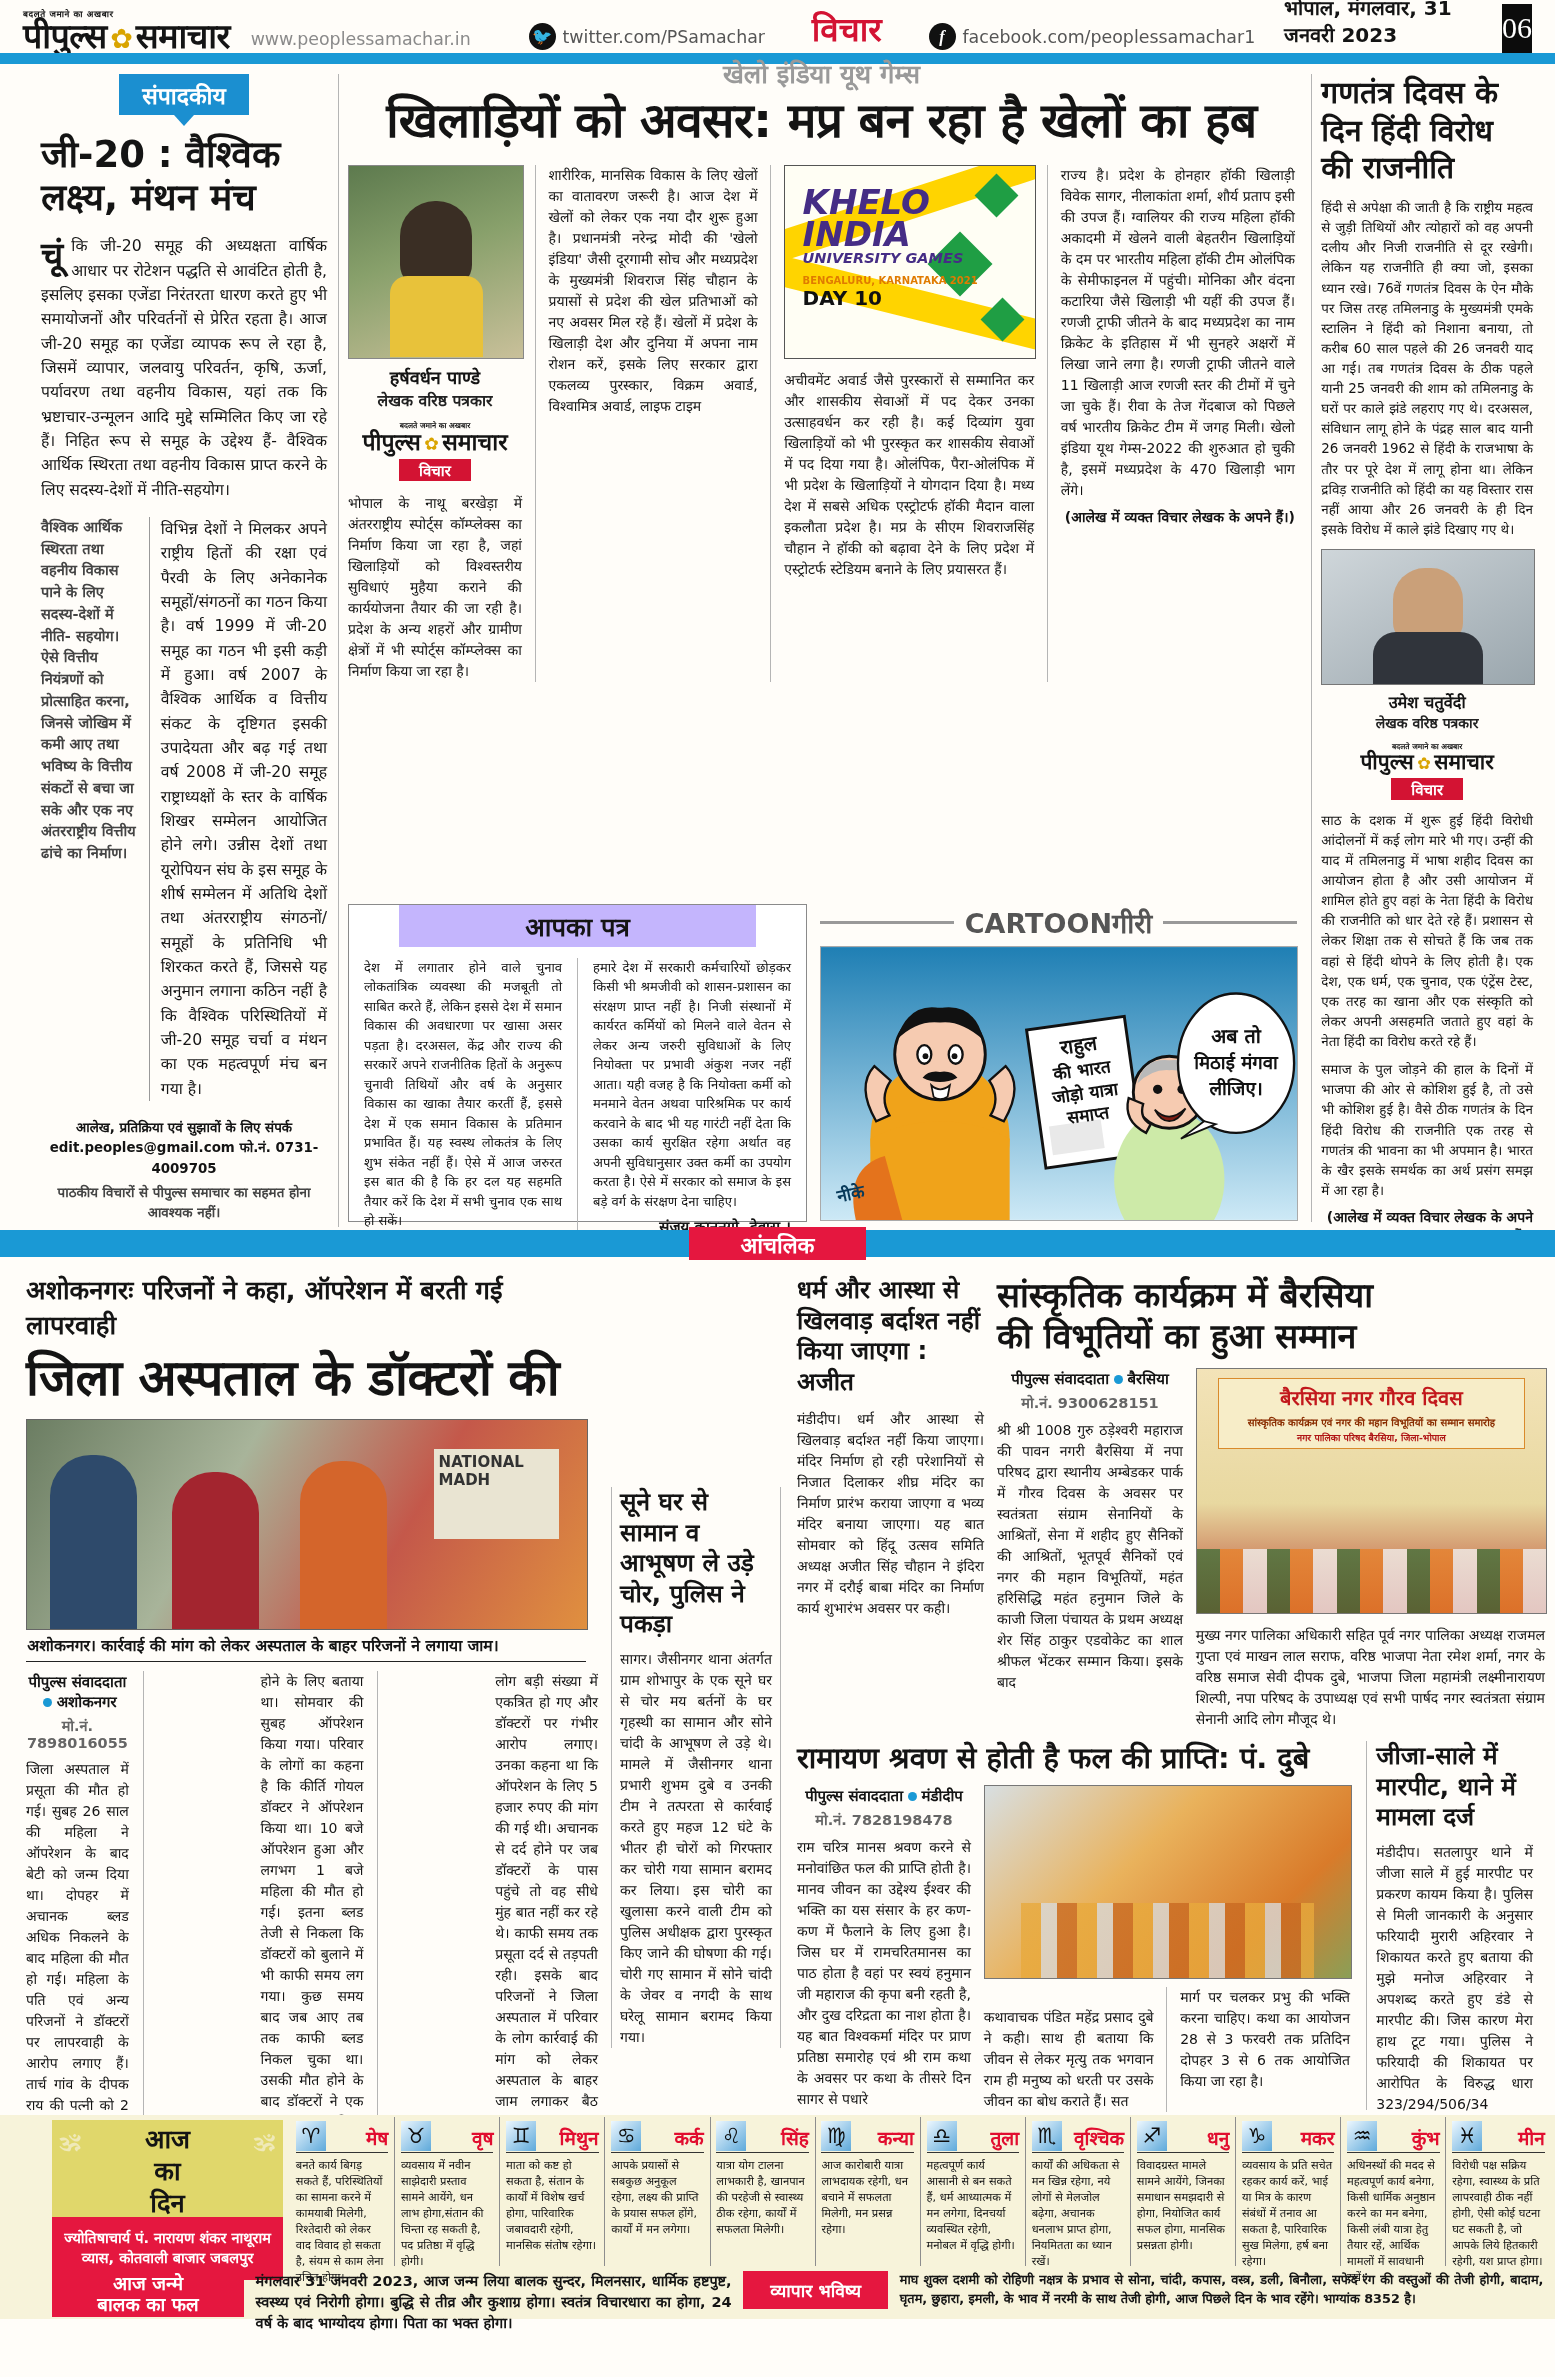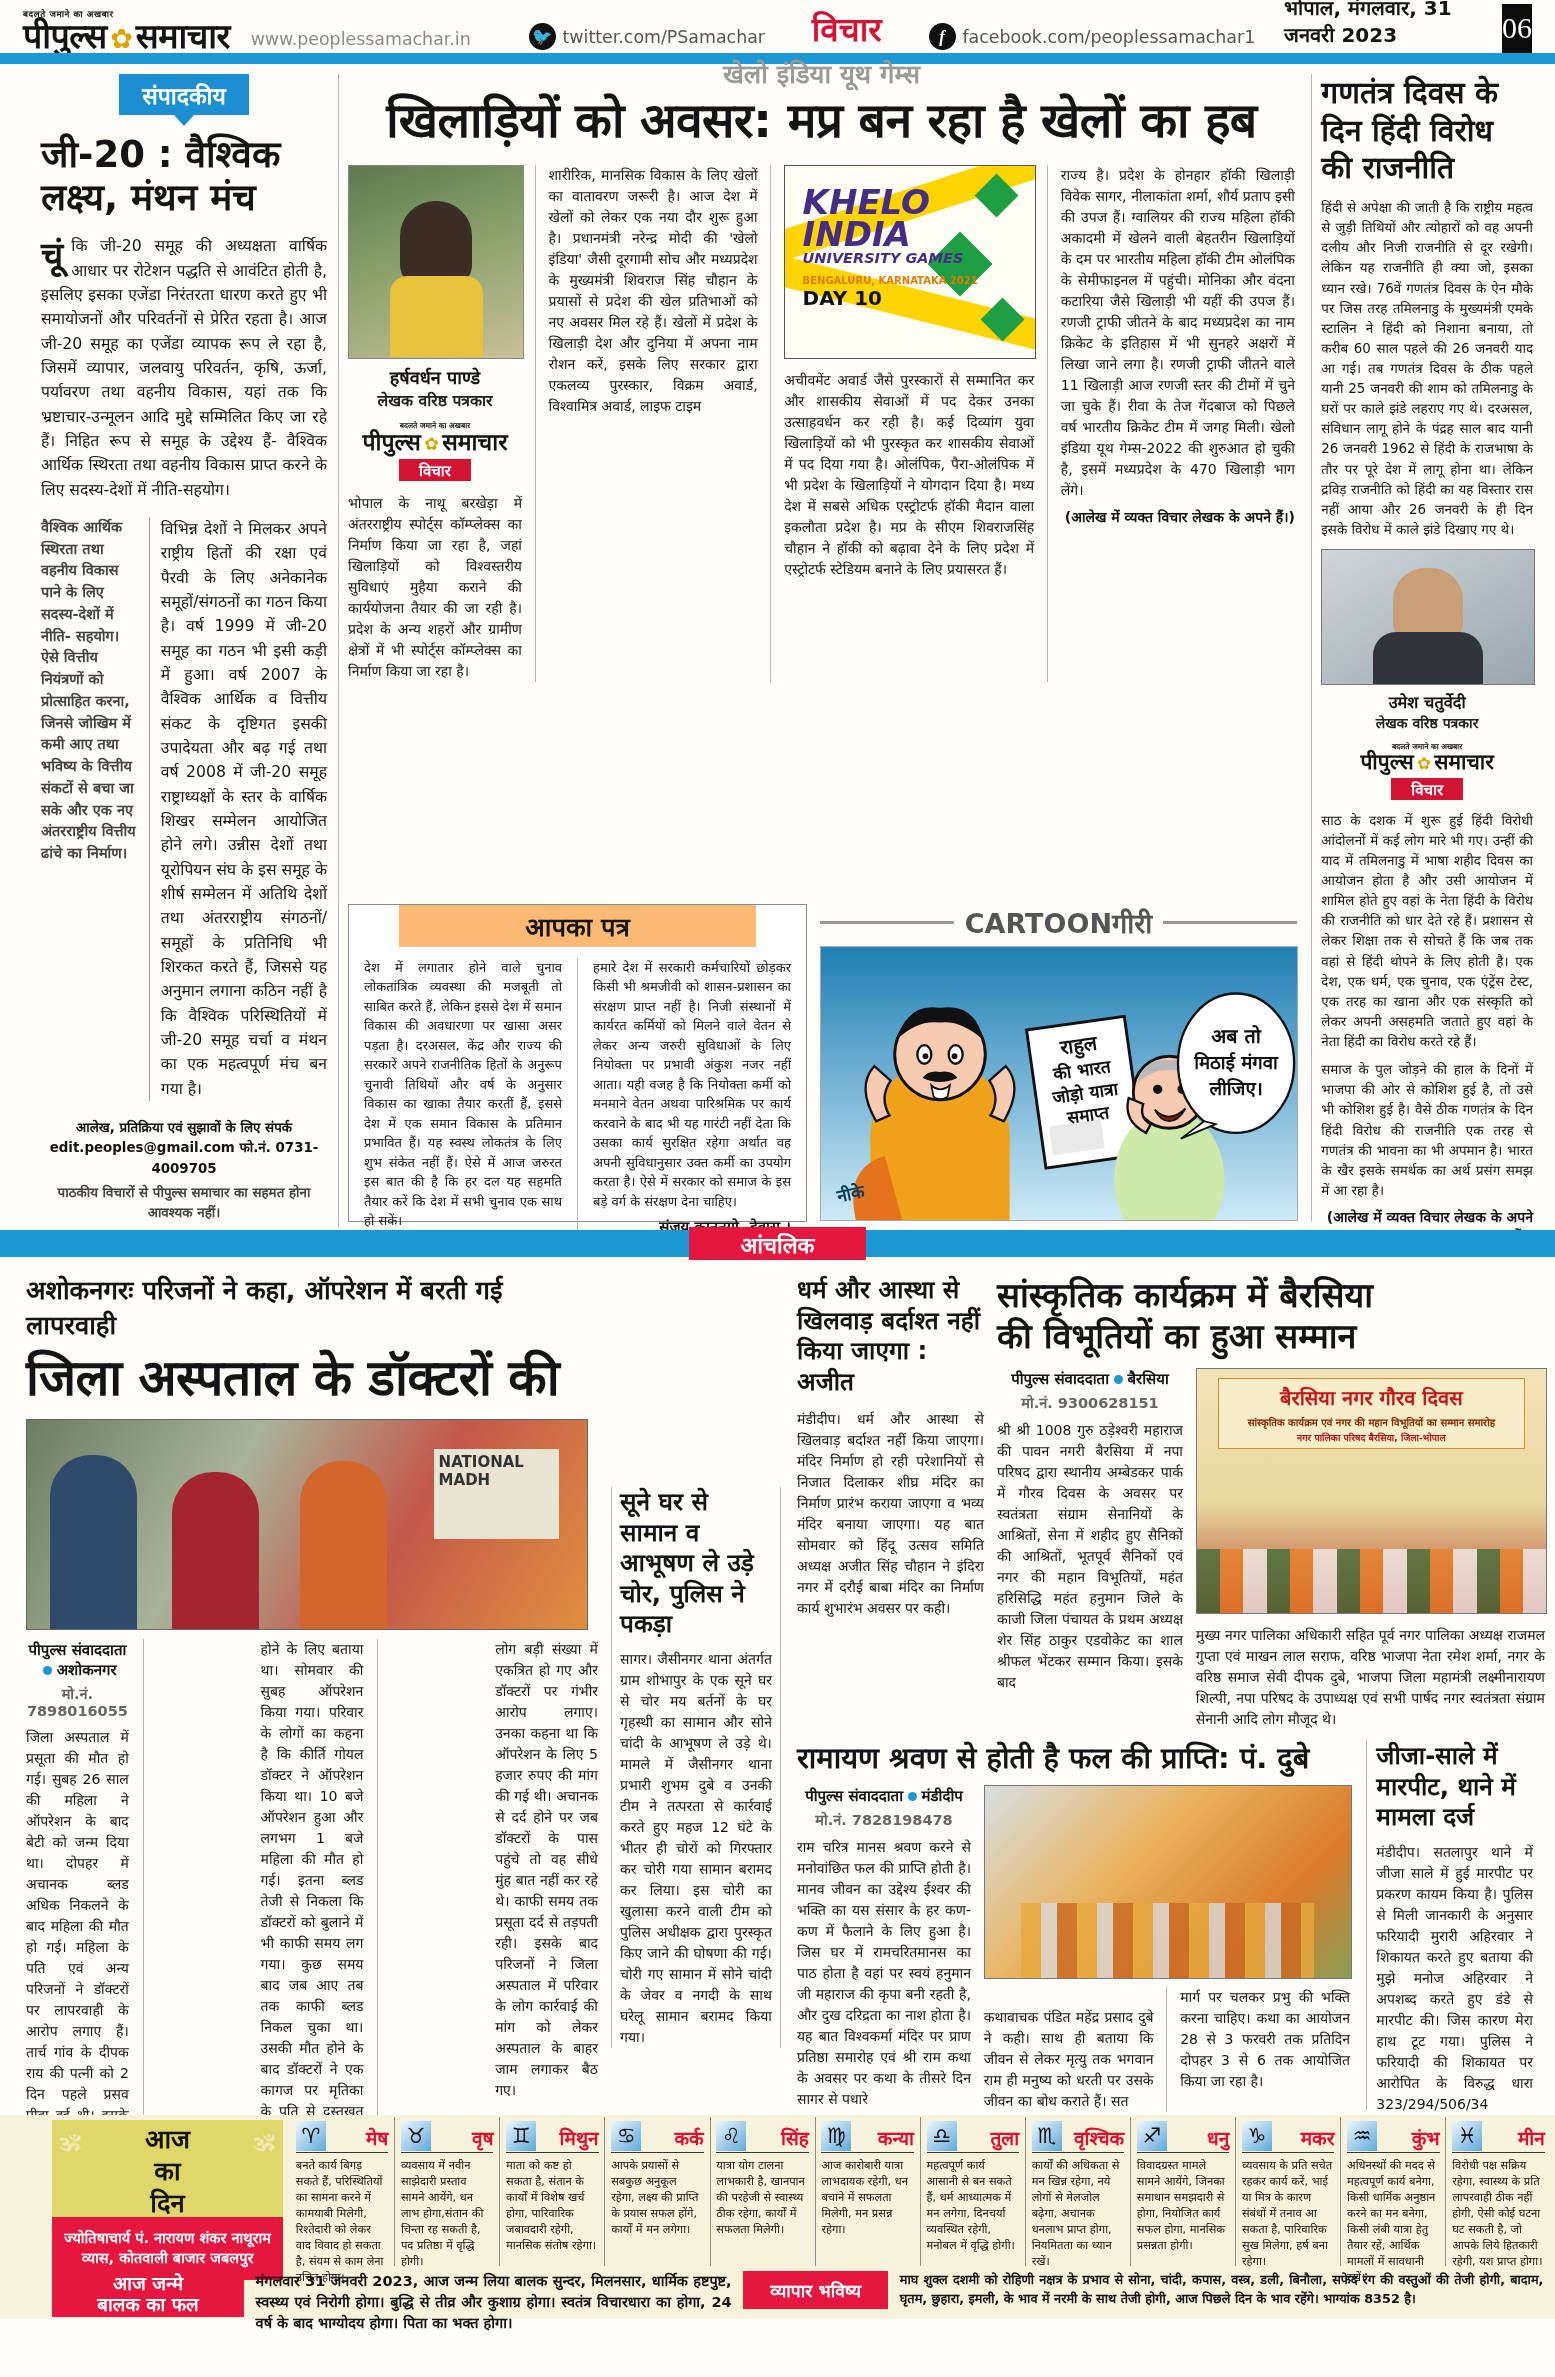--- a/index.html
+++ b/index.html
@@ -47,21 +47,21 @@
   
   .khelo{background:#fffef4;border:1.2px solid #555;position:relative;overflow:hidden;}
   .kh-stripe1,.kh-stripe2{position:absolute;background:#ffd400;height:30px;width:130%;left:-15%;transform:rotate(-18deg);}
   .kh-d{position:absolute;background:#1f9e44;width:31px;height:31px;transform:rotate(45deg);}
   .kh-t1{font-size:34px;font-weight:900;color:#452d85;line-height:.95;font-style:italic;}
   .kh-t2{font-size:14.5px;font-weight:900;color:#452d85;font-style:italic;}
   .kh-t3{font-size:10px;font-weight:bold;color:#e07b00;margin-top:8.1px;}
   .kh-t4{font-size:20px;font-weight:900;color:#111;}
   
   .letters{border:1.2px solid #8a8a8a;background:#fff;padding:0 15px 11.6px 15px;}
-  .let-head{background:#fdba74;font-size:25.6px;font-weight:900;text-align:center;padding:3.5px 0;margin:0 35px;position:relative;}
+  .let-head{background:#c4b5fd;font-size:25.6px;font-weight:900;text-align:center;padding:3.5px 0;margin:0 35px;position:relative;}
   .let-sign{font-weight:900;text-align:right;font-size:15px;margin-top:4.6px;}
   
   .car-head{display:flex;align-items:center;gap:10.5px;font-size:27px;font-weight:900;color:#555;}
   .car-rule{flex:1;height:3.5px;background:#999;}
   
   .bandbox{background:#e5173f;color:#fff;font-size:22px;font-weight:900;padding:1.2px 52px;font-family:Liberation Serif, serif;}
   
   .reg-kick{font-size:25.6px;font-weight:900;}
   .reg-hl{font-size:50px;font-weight:900;line-height:1.12;letter-spacing:-0.6px;}
   .sm-hl{font-size:24.4px;font-weight:900;line-height:1.25;}
@@ -281,20 +281,21 @@
     <div class="reg-kick">अशोकनगरः परिजनों ने कहा, ऑपरेशन में बरती गई लापरवाही</div>
     <div class="reg-hl" style="margin-top:8.1px;">
       <div>जिला अस्पताल के डॉक्टरों की</div>
     </div>
     <div class="ph" style="width:560px;height:209px;margin-top:12.8px;background:linear-gradient(120deg,#6b7d62 0%,#a8b49a 35%,#c4584a 65%,#e0903f 100%);border:0.6px solid #666;">
       <div style="position:absolute;left:23px;top:35px;width:87px;height:174px;border-radius:41px 41px 0 0;background:#2e4a6b;"></div>
       <div style="position:absolute;left:145px;top:52px;width:87px;height:157px;border-radius:41px 41px 0 0;background:#a3252f;"></div>
       <div style="position:absolute;left:273px;top:41px;width:87px;height:168px;border-radius:41px 41px 0 0;background:#d4652b;"></div>
       <div style="position:absolute;left:407px;top:29px;width:116px;height:81px;background:#e9e4d2;color:#333;font-size:15px;font-weight:bold;padding:4.6px;">NATIONAL MADH</div>
     </div>
+    <div class="cap" style="width:560px;box-sizing:border-box;">अशोकनगर। कार्रवाई की मांग को लेकर अस्पताल के बाहर परिजनों ने लगाया जाम।</div>
     <div class="cols3" style="margin-top:9.3px;">
       <div>
         <div style="text-align:center;"><span class="by">पीपुल्स संवाददाता</span><span class="dot"></span><span class="by">अशोकनगर</span></div>
         <div class="phone" style="text-align:center;margin:3.5px 0 8.1px 0;">मो.नं. 7898016055</div>
         <div class="bd">जिला अस्पताल में प्रसूता की मौत हो गई। सुबह 26 साल की महिला ने ऑपरेशन के बाद बेटी को जन्म दिया था। दोपहर में अचानक ब्लड अधिक निकलने के बाद महिला की मौत हो गई। महिला के पति एवं अन्य परिजनों ने डॉक्टरों पर लापरवाही के आरोप लगाए हैं। तार्च गांव के दीपक राय की पत्नी को 2 दिन पहले प्रसव पीड़ा हुई थी। इसके बाद उसे जिला अस्पताल अशोकनगर में ऑपरेशन से डिलीवरी</div>
       </div>
       <div class="vr"></div>
       <div class="bd">होने के लिए बताया था। सोमवार की सुबह ऑपरेशन किया गया। परिवार के लोगों का कहना है कि कीर्ति गोयल डॉक्टर ने ऑपरेशन किया था। 10 बजे ऑपरेशन हुआ और लगभग 1 बजे महिला की मौत हो गई। इतना ब्लड तेजी से निकला कि डॉक्टरों को बुलाने में भी काफी समय लग गया। कुछ समय बाद जब आए तब तक काफी ब्लड निकल चुका था। उसकी मौत होने के बाद डॉक्टरों ने एक कागज पर मृतिका के पति से दस्तखत करा लिए।</div>
       <div class="vr"></div>
       <div class="bd">लोग बड़ी संख्या में एकत्रित हो गए और डॉक्टरों पर गंभीर आरोप लगाए। उनका कहना था कि ऑपरेशन के लिए 5 हजार रुपए की मांग की गई थी। अचानक से दर्द होने पर जब डॉक्टरों के पास पहुंचे तो वह सीधे मुंह बात नहीं कर रहे थे। काफी समय तक प्रसूता दर्द से तड़पती रही। इसके बाद परिजनों ने जिला अस्पताल में परिवार के लोग कार्रवाई की मांग को लेकर अस्पताल के बाहर जाम लगाकर बैठ गए।</div>

